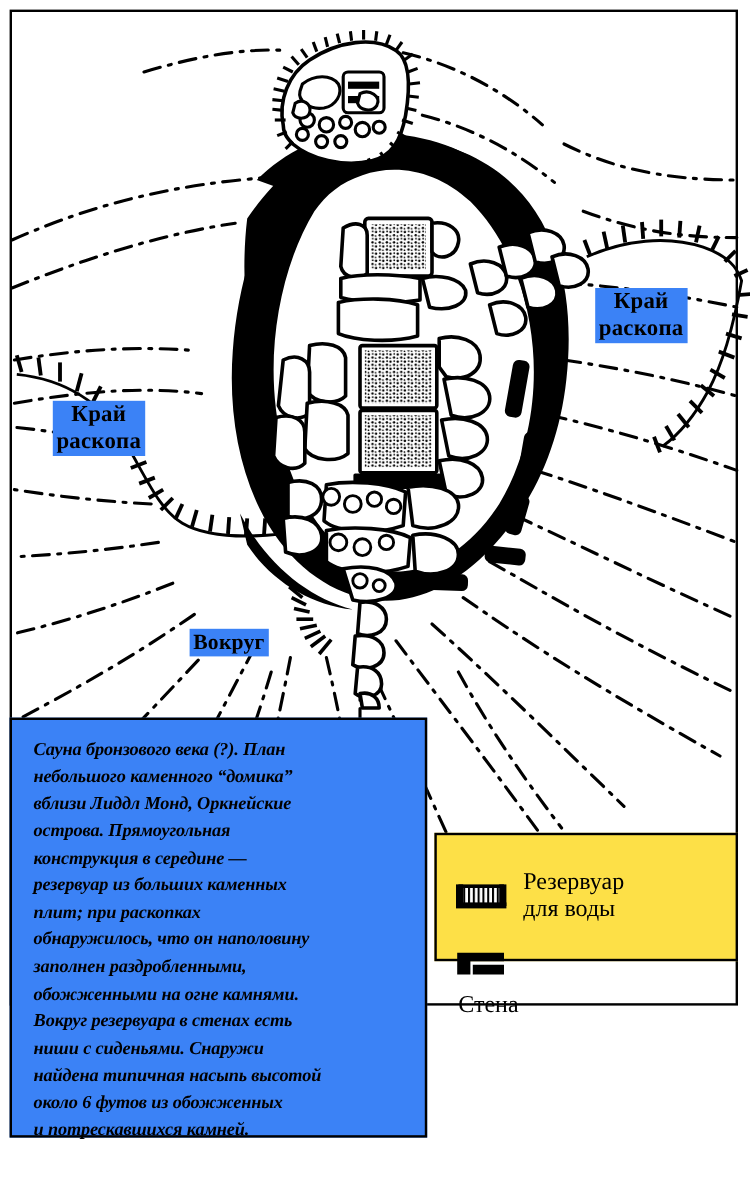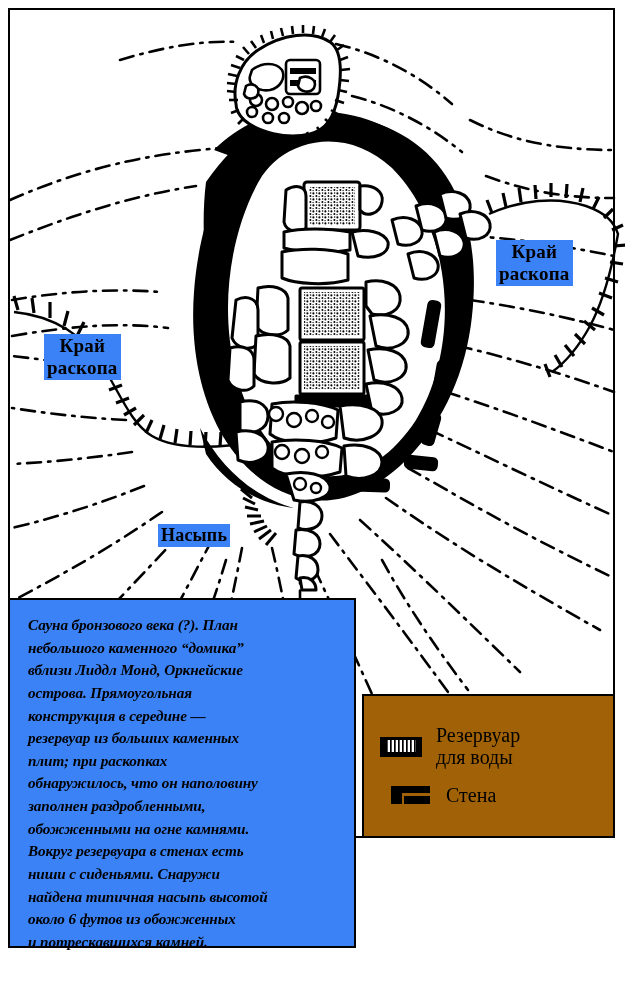--- a/index.html
+++ b/index.html
@@ -77,32 +77,32 @@
     white-space: pre-line;
     letter-spacing: -0.1px;
   }
 
   
   #legend-box {
     position: absolute;
     left: 362px;
     top: 694px;
     width: 253px;
-    height: 144px;
+    height: 107px;
     border: 2px solid #000000;
     box-sizing: border-box;
-    background: #a16207;
+    background: #fde047;
   }
   .legend-row {
     position: absolute;
     display: flex;
     align-items: center;
   }
   #legend-row-reservoir { left: 14px; top: 28px; }
-  #legend-row-wall      { left: 24px; top: 84px; }
+  #legend-row-wall      { left: 14px; top: 84px; flex-direction: column; }
   .legend-symbol {
     width: 46px;
     height: 30px;
     flex: 0 0 46px;
     margin-right: 12px;
   }
   .legend-label {
     font-family: "Liberation Serif", serif;
     font-weight: 400;
     font-size: 20px;
@@ -381,21 +381,21 @@
         <circle cx="300" cy="484" r="6"></circle>
         <circle cx="316" cy="488" r="5"></circle>
       </g>
     </g>
     </svg>
 
   <div class="map-label" id="label-edge-right">Край
 раскопа</div>
   <div class="map-label" id="label-edge-left">Край
 раскопа</div>
-  <div class="map-label" id="label-mound">Насыпь</div>
+  <div class="map-label" id="label-mound">Вокруг</div>
 
   <div id="caption-box">
     <div id="caption-text">Сауна бронзового века (?). План
 небольшого каменного “домика”
 вблизи Лиддл Монд, Оркнейские
 острова. Прямоугольная
 конструкция в середине —
 резервуар из больших каменных
 плит; при раскопках
 обнаружилось, что он наполовину

